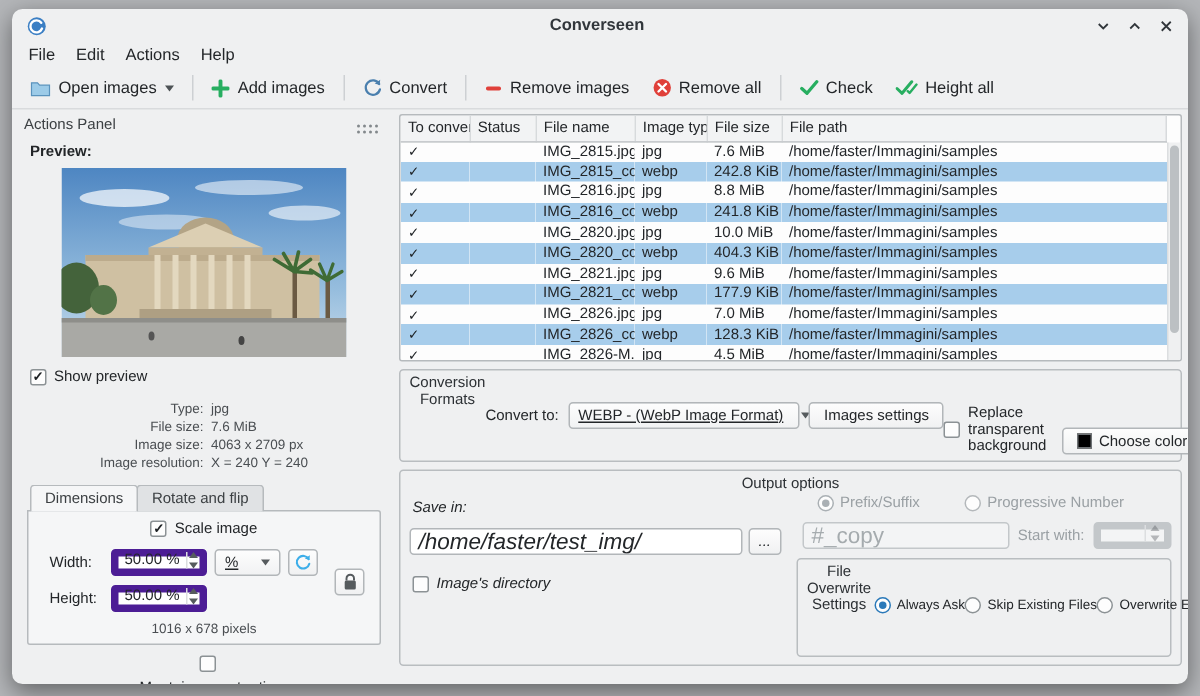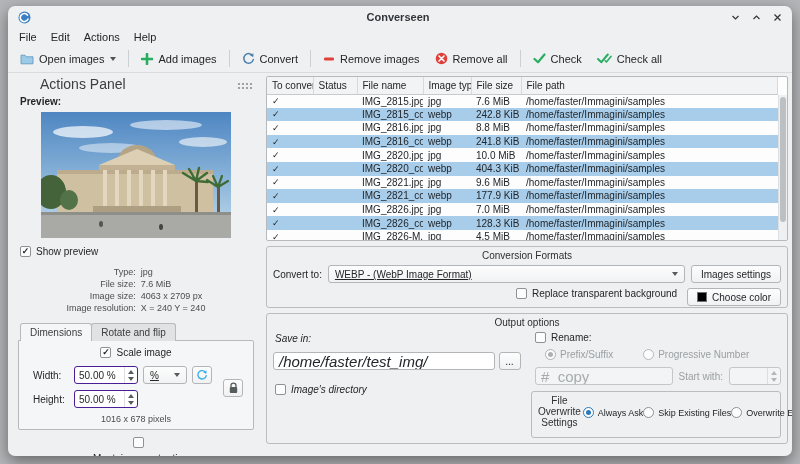--- a/index.html
+++ b/index.html
@@ -25,21 +25,21 @@
              border-bottom:1px solid #d9dbdd; }
   .tbtn { display:flex; align-items:center; gap:5px; font-size:11px; padding:4px 7px; border-radius:3px; white-space:nowrap; }
   .tsep { width:1px; height:17px; background:#cdd0d3; margin:0 4px; flex:none; }
   .dd-arrow { width:0; height:0; border-left:3px solid transparent; border-right:3px solid transparent; border-top:4px solid #4d5255; margin-left:1px; }
 
   
   .main { flex:1; display:flex; padding:3px 4px 2px 4px; gap:6px; min-height:0; }
 
   
   .left-panel { width:248px; flex:none; display:flex; flex-direction:column; min-height:0; }
-  .panel-header { height:15px; display:flex; align-items:center; font-size:14px; color:#3c4043; padding:0 4px; flex:none;margin-left:24px; }
+  .panel-header { height:15px; display:flex; align-items:center; font-size:10px; color:#3c4043; padding:0 4px; flex:none; }
   .grip { width:2px; height:2px; border-radius:50%; background:#83888c; margin-left:auto; margin-right:16px;
           box-shadow:4px 0 0 #83888c,8px 0 0 #83888c,12px 0 0 #83888c,0 4px 0 #83888c,4px 4px 0 #83888c,8px 4px 0 #83888c,12px 4px 0 #83888c; }
   .panel-body { flex:1; padding:3px 6px; display:flex; flex-direction:column; min-height:0; }
   .preview-label { font-size:10px; font-weight:bold; margin:2px 0 5px 2px; }
   .preview-img { width:190px; height:126px; margin:0 auto; flex:none; }
   .preview-img svg { display:block; width:100%; height:100%; }
   .check-row { display:flex; align-items:center; gap:5px; font-size:10px; }
   .sp-row { margin:8px 0 4px 2px; }
   .checkbox { width:11px; height:11px; border:1px solid #8c9295; border-radius:2px; background:#fdfdfd;
               display:inline-flex; align-items:center; justify-content:center; flex:none; }
@@ -49,21 +49,21 @@
   .info-grid .il { text-align:right; }
   .tabs { display:flex; margin:6px 0 0 2px; flex:none; position:relative; z-index:1; }
   .tab { font-size:10px; padding:3px 9px; border:1px solid #b6babd; border-bottom:none; border-radius:3px 3px 0 0;
          background:#e0e2e4; color:#3c4043; margin-right:-1px; }
   .tab.active { background:#f5f6f7; }
   .tab-panel { border:1px solid #b6babd; background:#f5f6f7; border-radius:0 2px 2px 2px; margin-top:-1px;
                padding:6px 6px 5px 6px; position:relative; flex:none; }
   .scale-row { justify-content:center; margin-bottom:8px; }
   .dim-row { display:flex; align-items:center; gap:5px; margin:0 0 6px 8px; }
   .dim-label { font-size:10px; width:36px; }
-  .spin { display:flex; height:18px; background:#fff; border:1px solid #4c1d95; border-radius:3px; width:64px; }
+  .spin { display:flex; height:18px; background:#fff; border:5px solid #4c1d95; border-radius:3px; width:64px;align-items:flex-end; }
   .spin .val { flex:1; display:flex; align-items:center; padding:0 4px; font-size:10px; white-space:nowrap; }
   .spin .arrows { width:13px; border-left:1px solid #dcdee0; display:flex; flex-direction:column;
                   align-items:center; justify-content:center; gap:3px; }
   .tri-up { width:0; height:0; border-left:3px solid transparent; border-right:3px solid transparent; border-bottom:4px solid #565b5e; }
   .tri-down { width:0; height:0; border-left:3px solid transparent; border-right:3px solid transparent; border-top:4px solid #565b5e; }
   .combo { height:18px; background:linear-gradient(#fdfdfd,#f1f2f3); border:1px solid #b2b6b9; border-radius:3px;
            display:flex; align-items:center; gap:6px; padding:0 6px; font-size:10px; white-space:nowrap;text-decoration:underline; }
   .combo .cspace { flex:1; }
   .unit-combo { width:44px; }
   .sq-btn { width:20px; height:18px; background:linear-gradient(#fdfdfd,#f0f1f2); border:1px solid #b2b6b9;
@@ -81,26 +81,26 @@
              border-right:1px solid #d7dadc; border-bottom:1px solid #c8cbce; white-space:nowrap; overflow:hidden; }
   tbody td { height:13.6px; padding:0 5px; white-space:nowrap; overflow:hidden; color:#232629; }
   tbody tr.selected { background:#a7cdeb; }
   td.chk { font-size:9px; color:#1d2124; }
   .vscroll { position:absolute; top:18px; right:0; width:9px; bottom:0; background:#eff0f1; border-left:1px solid #dcdee0; }
   .vscroll .thumb { position:absolute; top:2px; left:1px; right:1px; height:86%; background:#bcc0c3; border-radius:4px; }
 
   .groupbox { border:1px solid #b9bdc0; border-radius:3px; position:relative; flex:none; }
   .gb-title { text-align:center; font-size:10px; padding-top:3px; color:#2c3034; }
 
-  .conv { height:62px; padding:0 6px 4px 6px; display:flex; flex-direction:column; }
+  .conv { height:62px; padding:0 6px 4px 6px; display:flex; }
   .conv-row1 { display:flex; align-items:center; gap:6px; margin-top:4px; font-size:10px; }
   .conv-row1 .combo { flex:1; min-width:0; }
   .btn { height:18px; background:linear-gradient(#fdfdfd,#f0f1f2); border:1px solid #b2b6b9; border-radius:3px;
          display:flex; align-items:center; justify-content:center; gap:5px; font-size:10px; padding:0 9px; white-space:nowrap; }
-  .conv-row2 { display:flex; align-items:flex-start; justify-content:flex-end; gap:10px; margin-top:5px; }
+  .conv-row2 { display:flex; align-items:flex-end; justify-content:flex-end; gap:10px; margin-top:5px; }
   .swatch { width:10px; height:10px; background:#000; border:1px solid #6e7275; flex:none; }
 
   .out { height:131px; padding:0 6px 5px 6px; display:flex; flex-direction:column; }
   .out-cols { flex:1; display:flex; gap:10px; margin-top:2px; min-height:0; }
   .out-left { width:248px; flex:none; display:flex; flex-direction:column; font-size:10px;font-style:italic; }
   .save-label { margin:3px 0 8px 2px; }
   .save-row { display:flex; gap:4px; align-items:center; }
   .textfield { height:18px; background:#fff; border:1px solid #b2b6b9; border-radius:3px; display:flex;
                align-items:center; padding:0 5px; font-size:15px; white-space:nowrap; overflow:hidden; }
   .grow { flex:1; min-width:0; }
@@ -204,21 +204,21 @@
       <svg width="13" height="11" viewBox="0 0 13 11">
           <path d="M1.5 6 L5 9.2 L11.5 1.5" stroke="#27ae60" stroke-width="2.2" fill="none" stroke-linecap="round" stroke-linejoin="round"></path>
         </svg>
       <span>Check</span>
     </div>
     <div class="tbtn">
       <svg width="15" height="11" viewBox="0 0 15 11">
           <path d="M1 6 L4.4 9.2 L10.8 1.5" stroke="#27ae60" stroke-width="2" fill="none" stroke-linecap="round" stroke-linejoin="round"></path>
           <path d="M8.2 7.8 L9.4 9 L14 3.4" stroke="#27ae60" stroke-width="1.6" fill="none" stroke-linecap="round" stroke-linejoin="round"></path>
         </svg>
-      <span>Check all</span>
+      <span>Height all</span>
     </div>
   </div>
 
   <div class="main">
 
     <div class="left-panel">
       <div class="panel-header">
         <span>Actions Panel</span>
         <span class="grip"></span>
       </div>
@@ -494,24 +494,20 @@
               <div class="btn browse">
                 <span>...</span>
               </div>
             </div>
             <label class="check-row imgdir-row">
               <span class="checkbox"></span>
               <span>Image's directory</span>
             </label>
           </div>
           <div class="out-right">
-            <label class="check-row rename-row">
-              <span class="checkbox"></span>
-              <span>Rename:</span>
-            </label>
             <div class="rn-radios">
               <label>
                 <span class="radio dis checked"></span>
                 <span>Prefix/Suffix</span>
               </label>
               <label>
                 <span class="radio dis"></span>
                 <span>Progressive Number</span>
               </label>
             </div>

